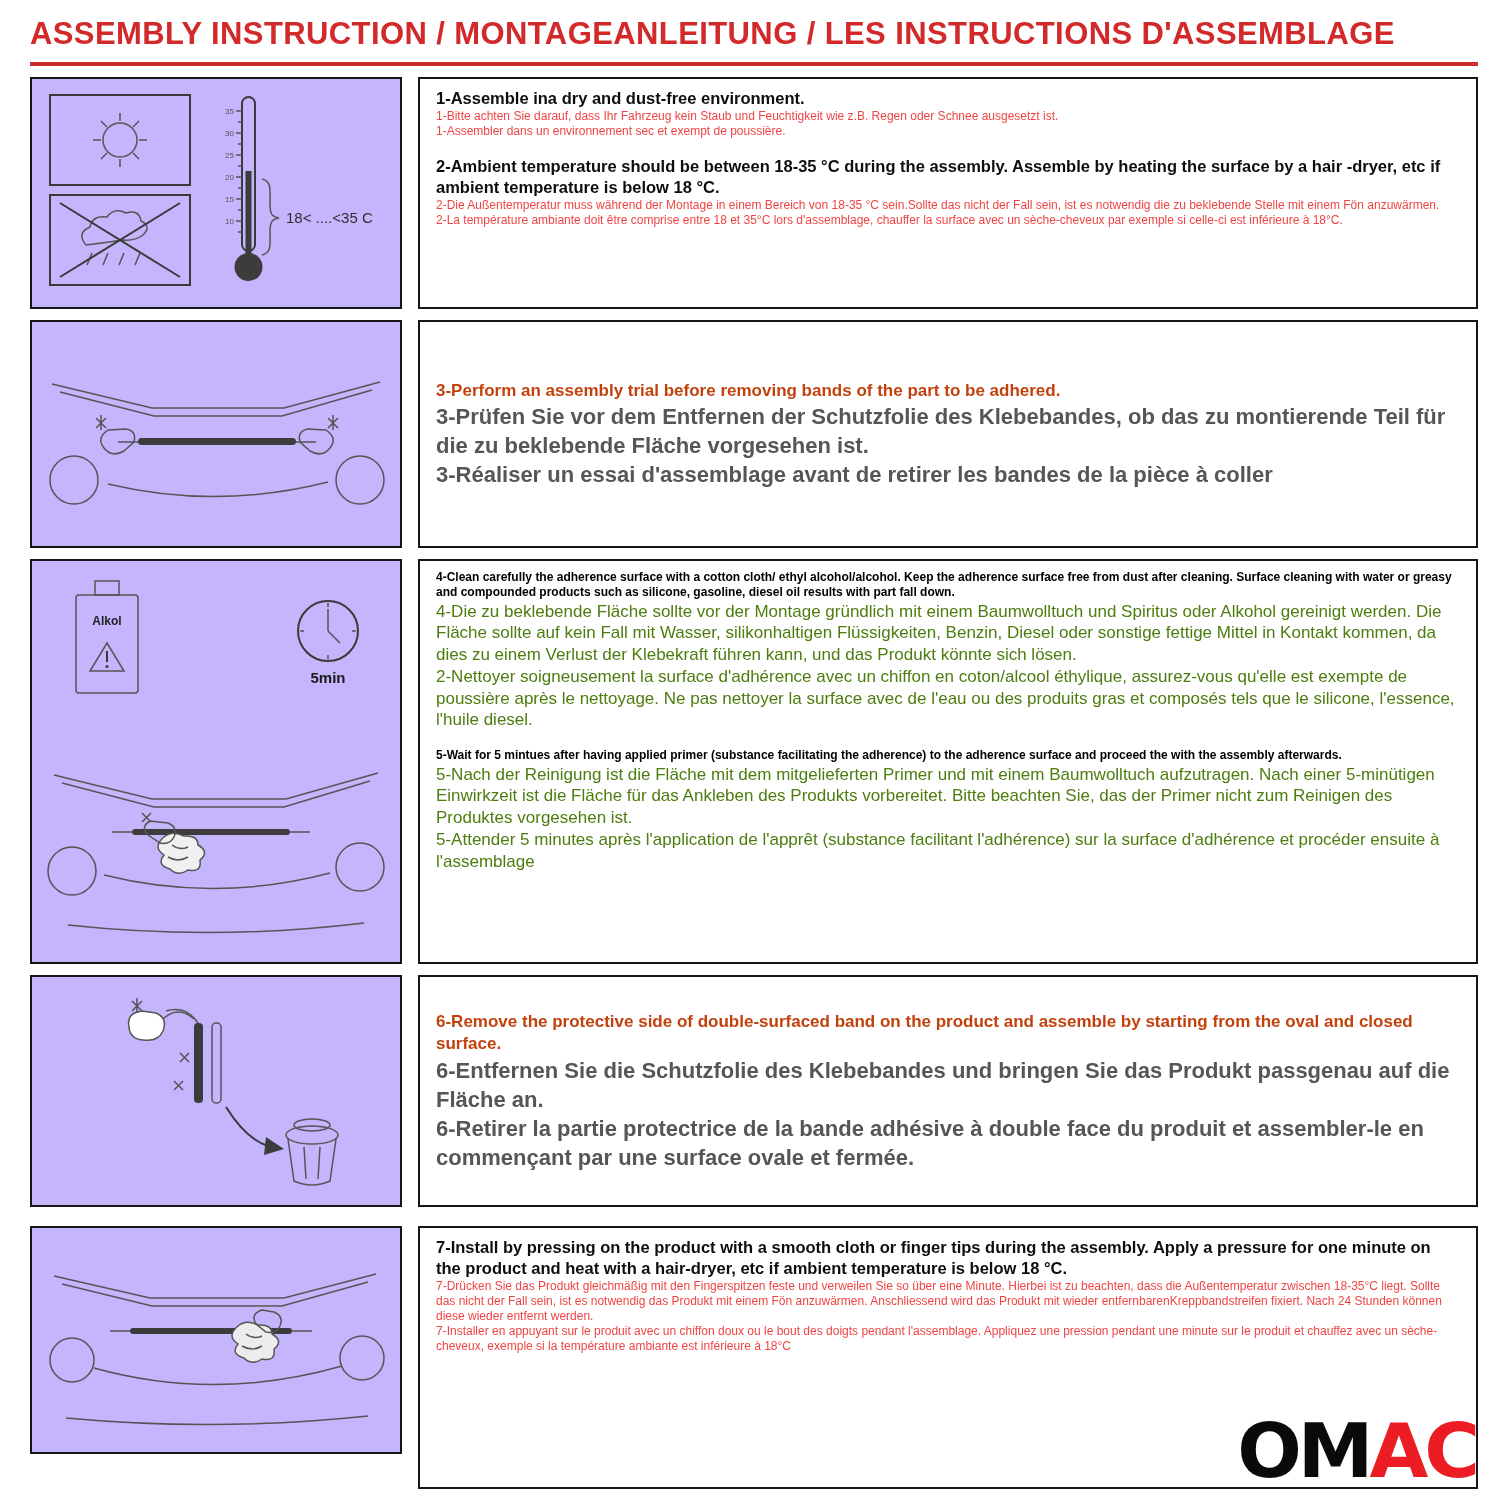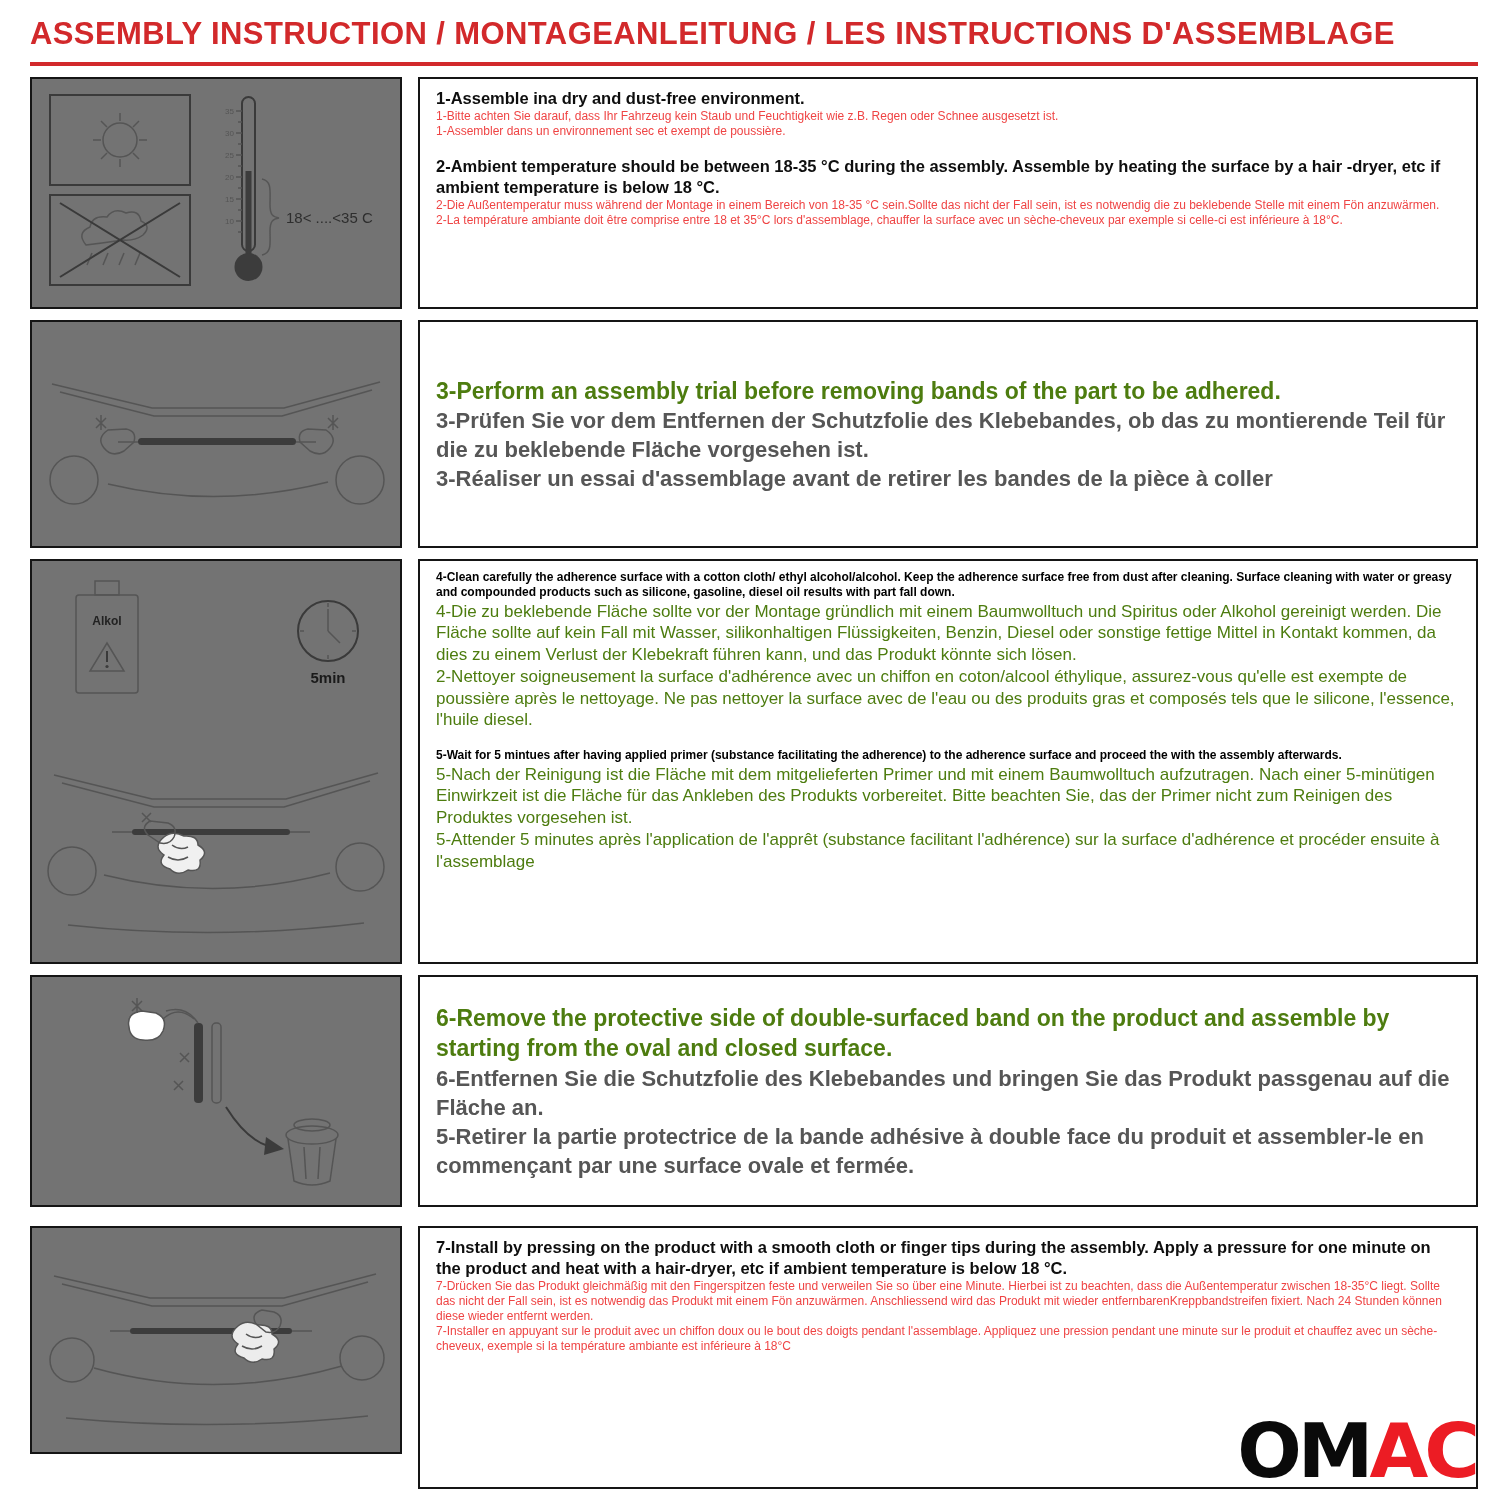--- a/index.html
+++ b/index.html
@@ -4,34 +4,34 @@
 <style>
   * { box-sizing: border-box; margin: 0; padding: 0; }
   html, body { width: 1500px; height: 1500px; overflow: hidden; background: #fff; }
   body { font-family: "Liberation Sans", sans-serif; position: relative; }
   .page { padding: 10px 22px 0 30px; }
 
   .title { color: #d2292b; font-size: 31px; font-weight: 800; letter-spacing: 0.4px; padding-top: 6px; }
   .title-rule { border: none; border-top: 4px solid #d2292b; margin-top: 10px; }
 
   .row { display: flex; gap: 16px; margin-top: 11px; align-items: stretch; }
-  .illust-box { width: 372px; flex: 0 0 372px; border: 2px solid #151515; background: #737373;
+  .illust-box { width: 372px; flex: 0 0 372px; border: 2px solid #151515; background: #c4b5fd;
                 display: flex; align-items: center; justify-content: center; overflow: hidden; }
   .text-box { flex: 1; border: 2px solid #151515; padding: 9px 16px 8px 16px; background: #fff; }
   .text-box.centered { display: flex; flex-direction: column; justify-content: center; }
 
   .r1 { min-height: 232px; } .r2 { min-height: 228px; } .r3 { min-height: 405px; }
   .r4 { min-height: 232px; } .r5 { min-height: 263px; margin-top: 19px; }
   .illust-short { align-self: flex-start; height: 228px; }
 
   p.p-sm-bold { font-size: 16.5px; font-weight: 700; color: #0e0e0e; line-height: 1.26; }
   p.p-sm      { font-size: 12px; font-weight: 400; color: #ef4444; line-height: 1.26; }
   p.p-xs-bold { font-size: 12px;   font-weight: 700; color: #000000; line-height: 1.28; }
   p.p-xs      { font-size: 17px;   font-weight: 400; color: #4d7c0f; line-height: 1.28; }
-  p.p-lg-bold { font-size: 23px;   font-weight: 700; color: #4d7c0f; line-height: 1.32; }
+  p.p-lg-bold { font-size: 17px;   font-weight: 700; color: #c2410c; line-height: 1.32; }
   p.p-lg      { font-size: 22px;   font-weight: 700; color: #565656; line-height: 1.32; }
   .spacer { height: 17px; }
 
   svg { display: block; }
   .sk  { stroke: #3a3a3a; stroke-width: 2; fill: none; }
   .sk1 { stroke: #555; stroke-width: 1.5; fill: none; }
   .fillD { fill: #3c3c3c; stroke: none; }
 
   .logo { position: absolute; right: 24px; bottom: 10px; font-family: "DejaVu Sans", sans-serif;
           font-weight: 900; font-size: 76px; letter-spacing: -4px; line-height: 1;
@@ -227,21 +227,21 @@
           <path d="M242,150 L248,192 Q266,200 284,192 L290,150"></path>
           <line x1="258" y1="158" x2="260" y2="190"></line>
           <line x1="274" y1="158" x2="272" y2="190"></line>
           <ellipse cx="266" cy="136" rx="18" ry="6"></ellipse>
         </g>
       </svg>
     </div>
     <div class="text-box centered">
       <p class="p-lg-bold">6-Remove the protective side of double-surfaced band on the product and assemble by starting from the oval and closed surface.</p>
       <p class="p-lg">6-Entfernen Sie die Schutzfolie des Klebebandes und bringen Sie das Produkt passgenau auf die Fläche an.</p>
-      <p class="p-lg">5-Retirer la partie protectrice de la bande adhésive à double face du produit et assembler-le en commençant par une surface ovale et fermée.</p>
+      <p class="p-lg">6-Retirer la partie protectrice de la bande adhésive à double face du produit et assembler-le en commençant par une surface ovale et fermée.</p>
     </div>
   </div>
 
   <div class="row r5">
     <div class="illust-box illust-short">
       <svg width="340" height="200" viewBox="0 0 340 200">
         <g class="sk1">
           <path d="M8,36 L104,58 L238,58 L330,34"></path>
           <path d="M16,44 L106,66 L236,66 L322,42"></path>
           <path d="M48,128 Q170,162 296,126"></path>

